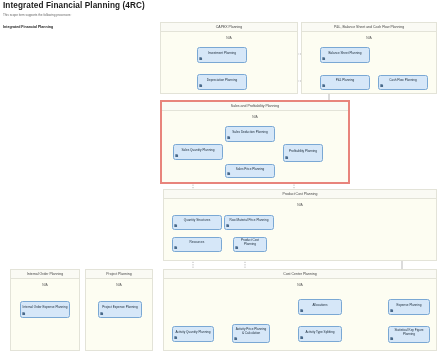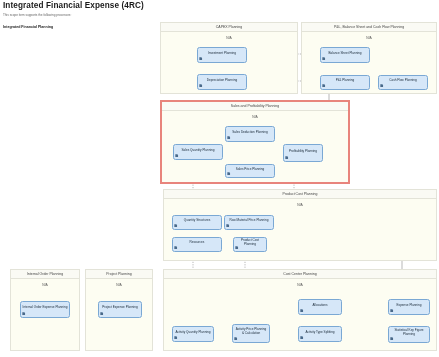--- a/index.html
+++ b/index.html
@@ -63,21 +63,21 @@
 
   
   svg.wires{position:absolute;inset:0;width:439px;height:357px;pointer-events:none;}
 </style>
 </head>
 <body>
 
 <div id="root">
 
   <div class="hdr">
-    <div class="hdr-title">Integrated Financial Expense (4RC)</div>
+    <div class="hdr-title">Integrated Financial Planning (4RC)</div>
     <div class="hdr-sub">This scope item supports the following processes:</div>
     <div class="hdr-scope">Integrated Financial Planning</div>
   </div>
 
   <svg class="wires" viewBox="0 0 439 357">
     <defs>
       <marker id="ah" markerWidth="4" markerHeight="4" refX="3.4" refY="2" orient="auto">
         <path d="M0,0.3 L3.6,2 L0,3.7 z" fill="#444"></path>
       </marker>
     </defs>

